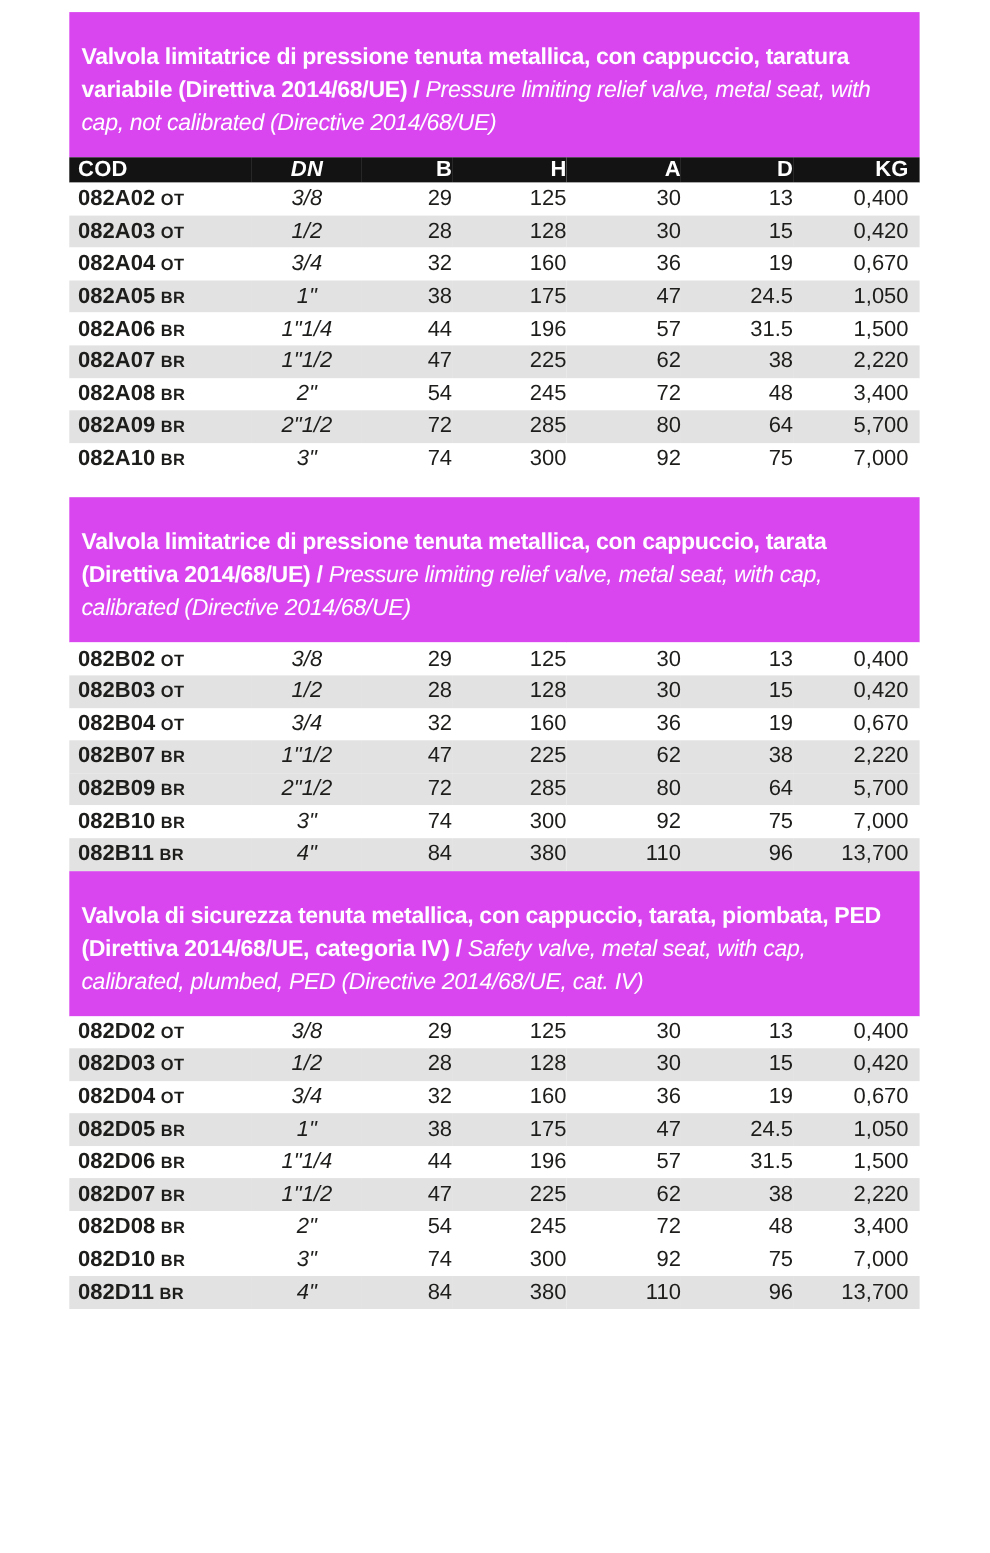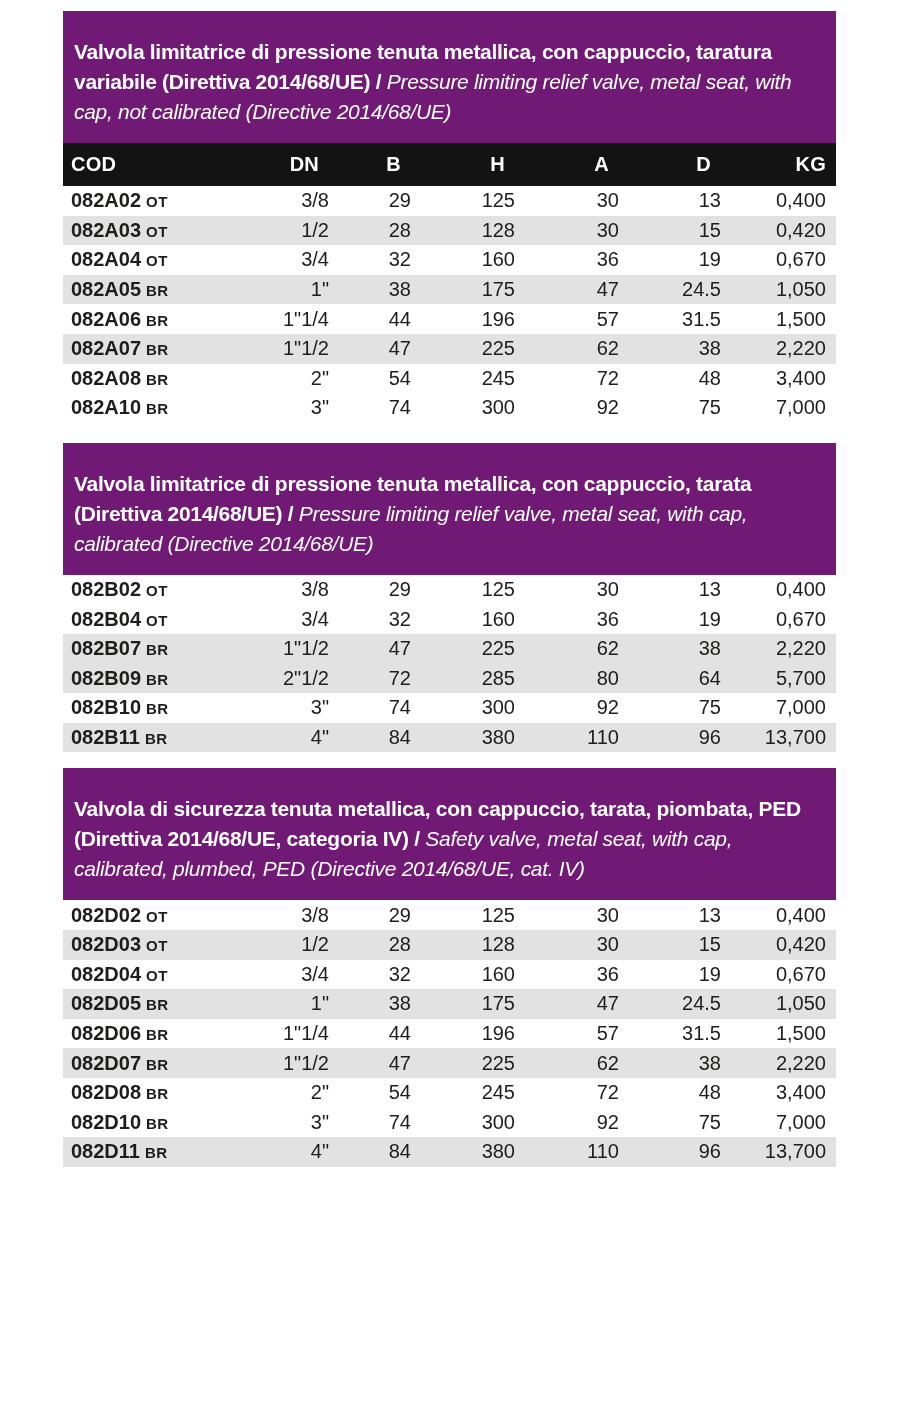--- a/index.html
+++ b/index.html
@@ -3,43 +3,43 @@
 <meta charset="utf-8">
 <style>
   html,body{margin:0;padding:0;}
   body{
     width:900px;min-height:1412px;background:#ffffff;
     font-family:"Liberation Sans",sans-serif;color:#1d1d1b;
   }
   .page{width:773px;margin:11px 64px 0 63px;}
   .section{margin:0;}
   .section.gap-lg{margin-top:20px;}
-  .section.gap-md{margin-top:16px;}
+  .section.gap-md{margin-top:0;}
   .block-title{
-    background:#701a75;color:#ffffff;
+    background:#d946ef;color:#ffffff;
     padding:26px 14px 16px 11px;
     font-size:21px;line-height:30px;font-weight:700;letter-spacing:-0.3px;
   }
   .t-it{font-weight:700;}
   .t-sep{font-weight:700;}
   .t-en{font-style:italic;font-weight:400;}
   table{border-collapse:collapse;table-layout:fixed;width:773px;}
   col.w-cod{width:166px;}
   col.w-dn{width:100px;}
   col.w-b{width:82px;}
   col.w-h{width:104px;}
   col.w-a{width:104px;}
   col.w-d{width:102px;}
   col.w-kg{width:115px;}
   thead th{
     background:#131313;color:#ffffff;font-weight:700;font-size:20px;
-    height:22px;padding:10px;letter-spacing:0.2px;
+    height:22px;padding:0;letter-spacing:0.2px;
   }
   th.c-cod,td.c-cod{text-align:left;padding-left:8px;}
-  th.c-dn,td.c-dn{text-align:right;}
+  th.c-dn,td.c-dn{text-align:center;font-style:italic;}
   th.c-num,td.c-num{text-align:right;}
   th.c-kg,td.c-kg{padding-right:10px;}
   td{height:29.6px;font-size:20px;vertical-align:middle;padding:0;background:#ffffff;}
   tr.alt td{background:#e2e2e2;}
   .code{font-weight:700;}
   .sfx{font-weight:700;font-size:15px;margin-left:5px;letter-spacing:0.4px;}
 </style>
 </head>
 <body>
 
@@ -127,20 +127,29 @@
           </tr>
           <tr>
             <td class="c-cod"><span class="code">082A08</span><span class="sfx">BR</span></td>
             <td class="c-dn">2"</td>
             <td class="c-num">54</td>
             <td class="c-num">245</td>
             <td class="c-num">72</td>
             <td class="c-num">48</td>
             <td class="c-num c-kg">3,400</td>
           </tr>
+          <tr class="alt">
+            <td class="c-cod"><span class="code">082A09</span><span class="sfx">BR</span></td>
+            <td class="c-dn">2"1/2</td>
+            <td class="c-num">72</td>
+            <td class="c-num">285</td>
+            <td class="c-num">80</td>
+            <td class="c-num">64</td>
+            <td class="c-num c-kg">5,700</td>
+          </tr>
           <tr>
             <td class="c-cod"><span class="code">082A10</span><span class="sfx">BR</span></td>
             <td class="c-dn">3"</td>
             <td class="c-num">74</td>
             <td class="c-num">300</td>
             <td class="c-num">92</td>
             <td class="c-num">75</td>
             <td class="c-num c-kg">7,000</td>
           </tr>
         </tbody>
@@ -164,20 +173,29 @@
       <tbody>
           <tr>
             <td class="c-cod"><span class="code">082B02</span><span class="sfx">OT</span></td>
             <td class="c-dn">3/8</td>
             <td class="c-num">29</td>
             <td class="c-num">125</td>
             <td class="c-num">30</td>
             <td class="c-num">13</td>
             <td class="c-num c-kg">0,400</td>
           </tr>
+          <tr class="alt">
+            <td class="c-cod"><span class="code">082B03</span><span class="sfx">OT</span></td>
+            <td class="c-dn">1/2</td>
+            <td class="c-num">28</td>
+            <td class="c-num">128</td>
+            <td class="c-num">30</td>
+            <td class="c-num">15</td>
+            <td class="c-num c-kg">0,420</td>
+          </tr>
           <tr>
             <td class="c-cod"><span class="code">082B04</span><span class="sfx">OT</span></td>
             <td class="c-dn">3/4</td>
             <td class="c-num">32</td>
             <td class="c-num">160</td>
             <td class="c-num">36</td>
             <td class="c-num">19</td>
             <td class="c-num c-kg">0,670</td>
           </tr>
           <tr class="alt">

